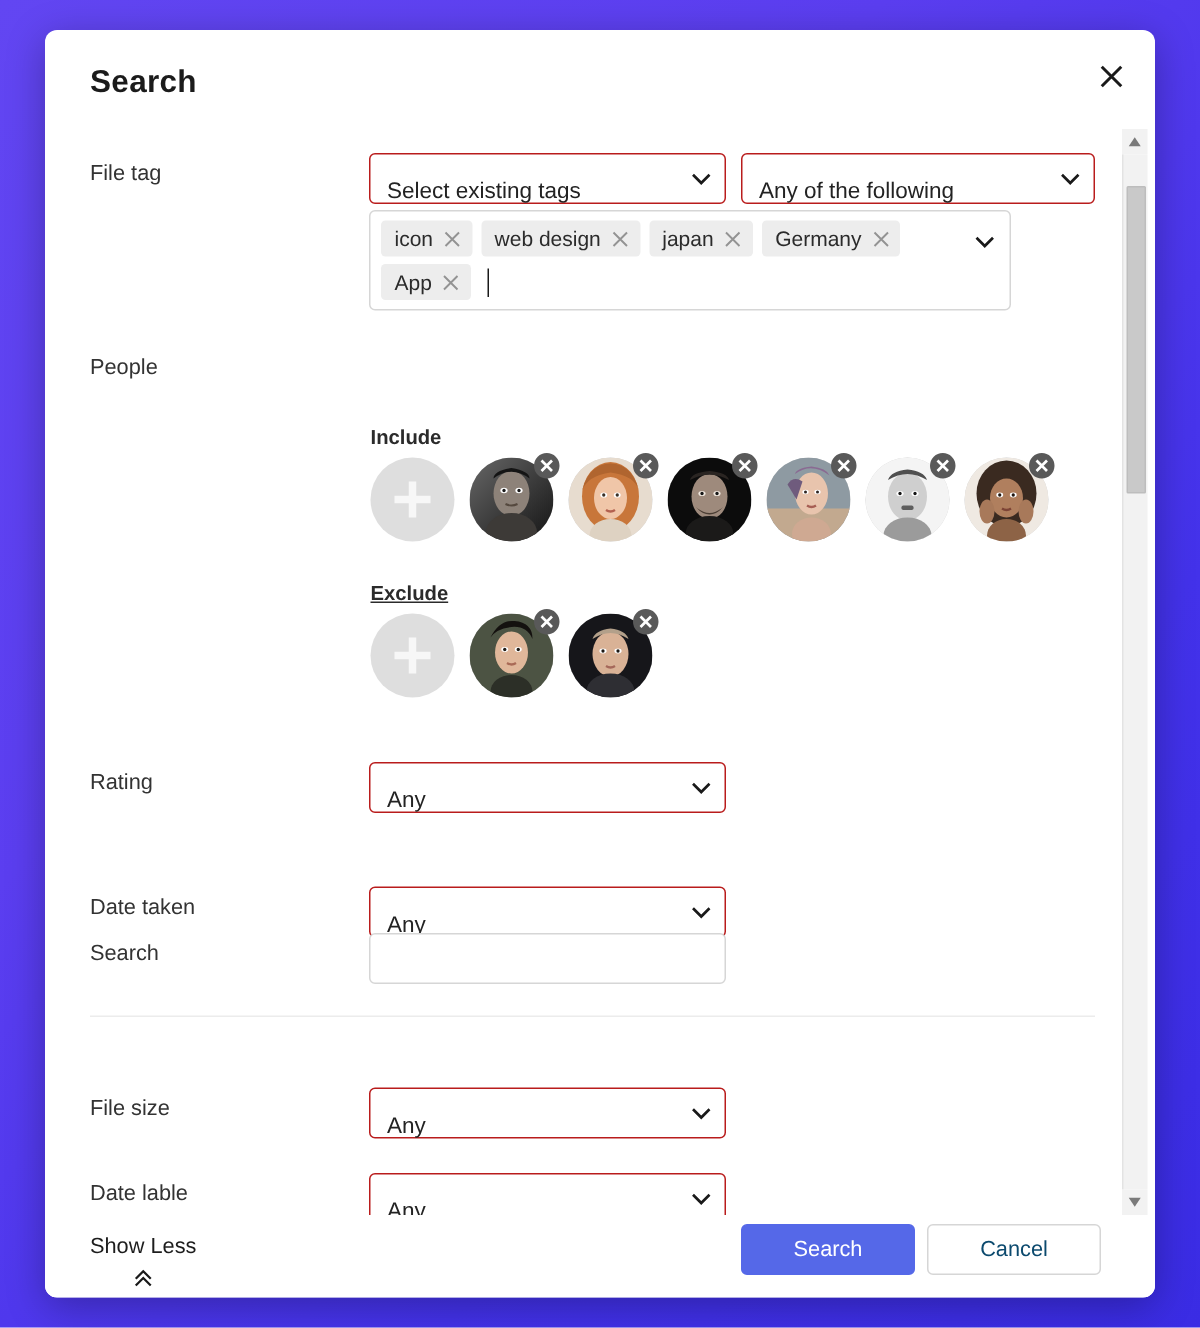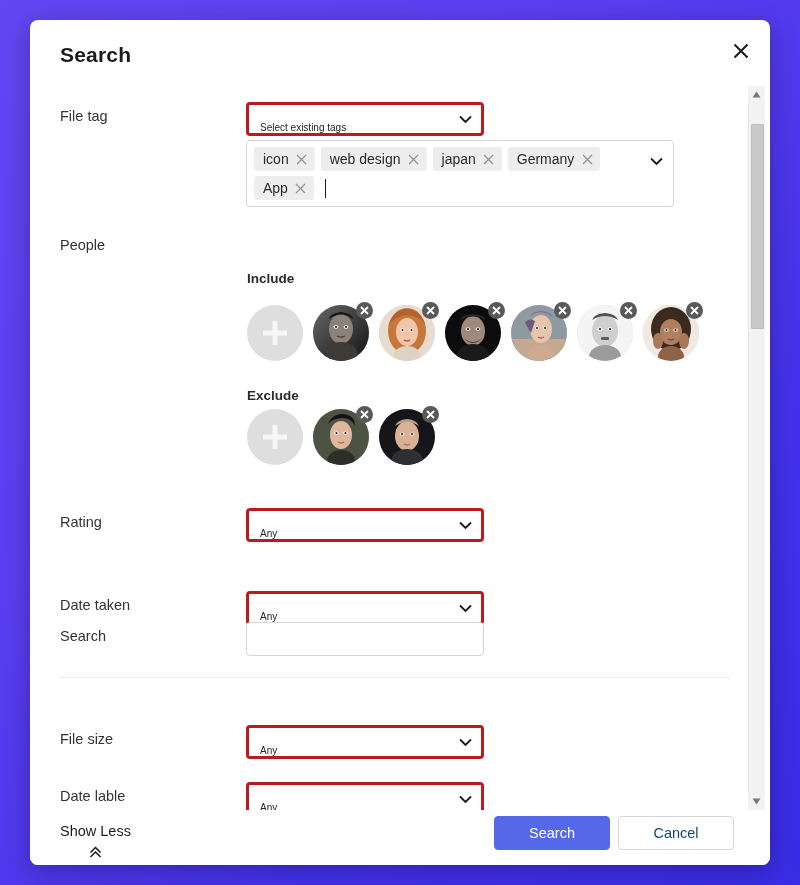--- a/index.html
+++ b/index.html
@@ -67,26 +67,26 @@
     font-size: 14.5px;
     color: #333333;
     white-space: nowrap;
   }
 
   
   .select {
     position: absolute;
     height: 34px;
     background: #ffffff;
-    border: 3px solid #b91c1c;
+    border: 1px solid #b91c1c;
     border-radius: 4px;
     display: flex;
     align-items: center;
     padding: 16px 30px 0 11px;
-    font-size: 10px;
+    font-size: 15px;
     color: #232323;
     cursor: pointer;
     white-space: nowrap;
   }
   .select .chev {
     position: absolute;
     right: 9px; top: 50%;
     transform: translateY(-50%);
     width: 14px; height: 14px;
     display: flex; align-items: center; justify-content: center;
@@ -313,20 +313,28 @@
 
         <div class="select" style="left:216px; top:0; width:238px;">
           <span>Select existing tags</span>
           <span class="chev">
             <svg width="13" height="9" viewBox="0 0 13 9">
                 <path d="M1 1.5 L6.5 7 L12 1.5" stroke="#1a1a1a" stroke-width="1.8" fill="none"></path>
               </svg>
           </span>
         </div>
 
+        <div class="select" style="left:464px; top:0; width:236px;">
+          <span>Any of the following</span>
+          <span class="chev">
+            <svg width="13" height="9" viewBox="0 0 13 9">
+                <path d="M1 1.5 L6.5 7 L12 1.5" stroke="#1a1a1a" stroke-width="1.8" fill="none"></path>
+              </svg>
+          </span>
+        </div>
 
         <div class="tagbox">
           <div class="chip">
             <span>icon</span>
             <span class="x">
               <svg width="11" height="11" viewBox="0 0 11 11">
                   <path d="M1 1 L10 10 M10 1 L1 10" stroke="#4a4a4a" stroke-width="1.3" fill="none"></path>
                 </svg>
             </span>
           </div>
@@ -369,21 +377,21 @@
                 <path d="M1 1.5 L6.5 7 L12 1.5" stroke="#1a1a1a" stroke-width="1.8" fill="none"></path>
               </svg>
           </span>
         </div>
       </div>
 
       <div class="row" style="top:145px; height:250px;">
         <div class="row-label">People</div>
 
 
-        <div class="sub-label" style="left:217px; top:40px;">Include</div>
+        <div class="sub-label" style="left:217px; top:53px;">Include</div>
         <div class="avatar-row" style="left:217px; top:74px;">
           <div class="add-btn"></div>
 
           <div class="avatar-wrap">
             <div class="avatar">
               <svg viewBox="0 0 56 56">
                   <defs>
                     <linearGradient id="g1" x1="0" y1="0" x2="1" y2="1">
                       <stop offset="0" stop-color="#676767"></stop>
                       <stop offset="1" stop-color="#141414"></stop>
@@ -511,21 +519,21 @@
               </svg>
             </div>
             <div class="av-badge">
               <svg width="11" height="11" viewBox="0 0 11 11">
                   <path d="M2 2 L9 9 M9 2 L2 9" stroke="#ffffff" stroke-width="1.8" fill="none"></path>
                 </svg>
             </div>
           </div>
         </div>
 
-        <div class="sub-label" style="left:217px; top:157px;">Exclude</div>
+        <div class="sub-label" style="left:217px; top:157px;text-decoration:underline;">Exclude</div>
         <div class="avatar-row" style="left:217px; top:178px;">
           <div class="add-btn"></div>
 
           <div class="avatar-wrap">
             <div class="avatar">
               <svg viewBox="0 0 56 56">
                 <rect width="56" height="56" fill="#4c5343"></rect>
                 <ellipse cx="28" cy="26" rx="11" ry="14" fill="#e0b79a"></ellipse>
                 <ellipse cx="28" cy="52" rx="14" ry="11" fill="#2c2f27"></ellipse>
                 <ellipse cx="23.5" cy="24" rx="2.3" ry="1.6" fill="#ffffff"></ellipse>

